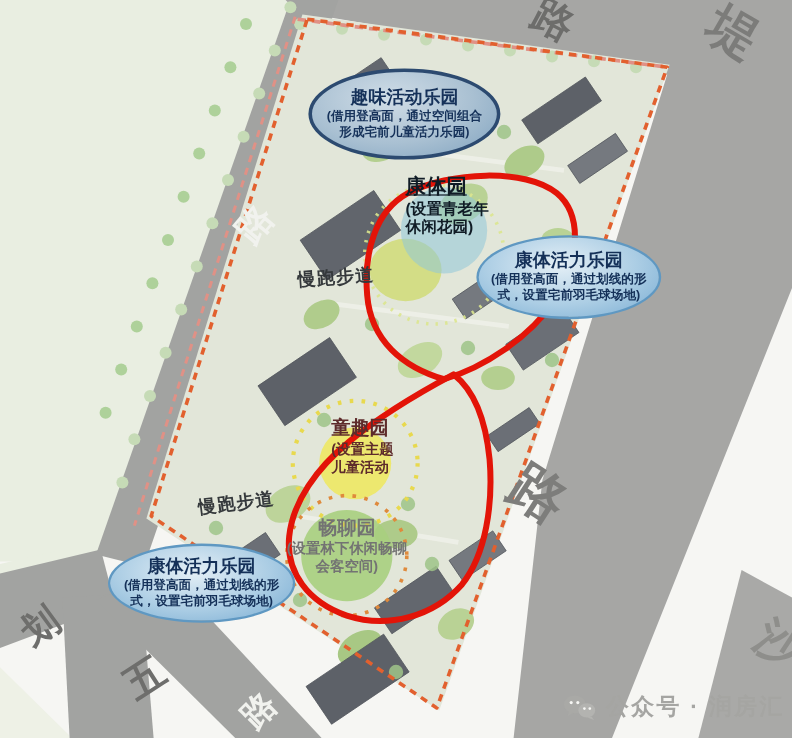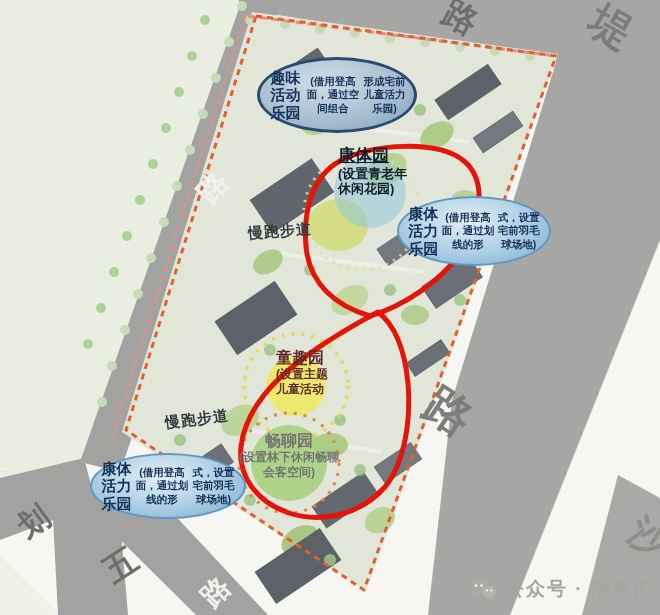--- a/index.html
+++ b/index.html
@@ -4,21 +4,21 @@
 <style>
   html,body{margin:0;padding:0;background:#ffffff;}
   #stage{
     position:relative;width:660px;height:615px;overflow:hidden;
     background:#f6f6f3;font-family:"Liberation Sans","DejaVu Sans",sans-serif;
   }
   #stage svg.map{position:absolute;left:0;top:0;}
   
   .bubble{
     position:absolute;border-radius:50%;
-    display:flex;align-items:center;justify-content:center;
+    display:flex;flex-direction:column;align-items:center;justify-content:center;
     text-align:center;box-sizing:border-box;padding:4px 6px;
   }
   .bubble .t{font-weight:bold;font-size:15px;line-height:1.15;}
   .bubble .l{font-size:10.5px;line-height:1.25;font-weight:bold;}
   .b-dark{
     background:radial-gradient(ellipse at 42% 32%, #d0dde7 0%, #a9c0d2 55%, #7fa2bf 100%);
     border:3px solid #2c4a70;color:#16325a;
   }
   .b-light{
     background:radial-gradient(ellipse at 45% 35%, #e4eff6 0%, #abcde4 55%, #77abd2 100%);

